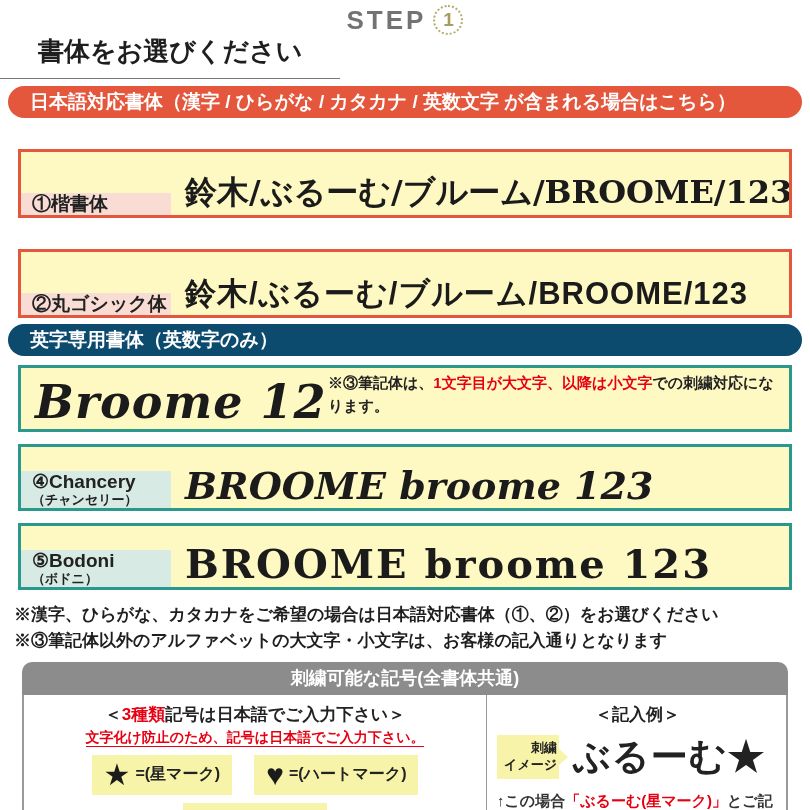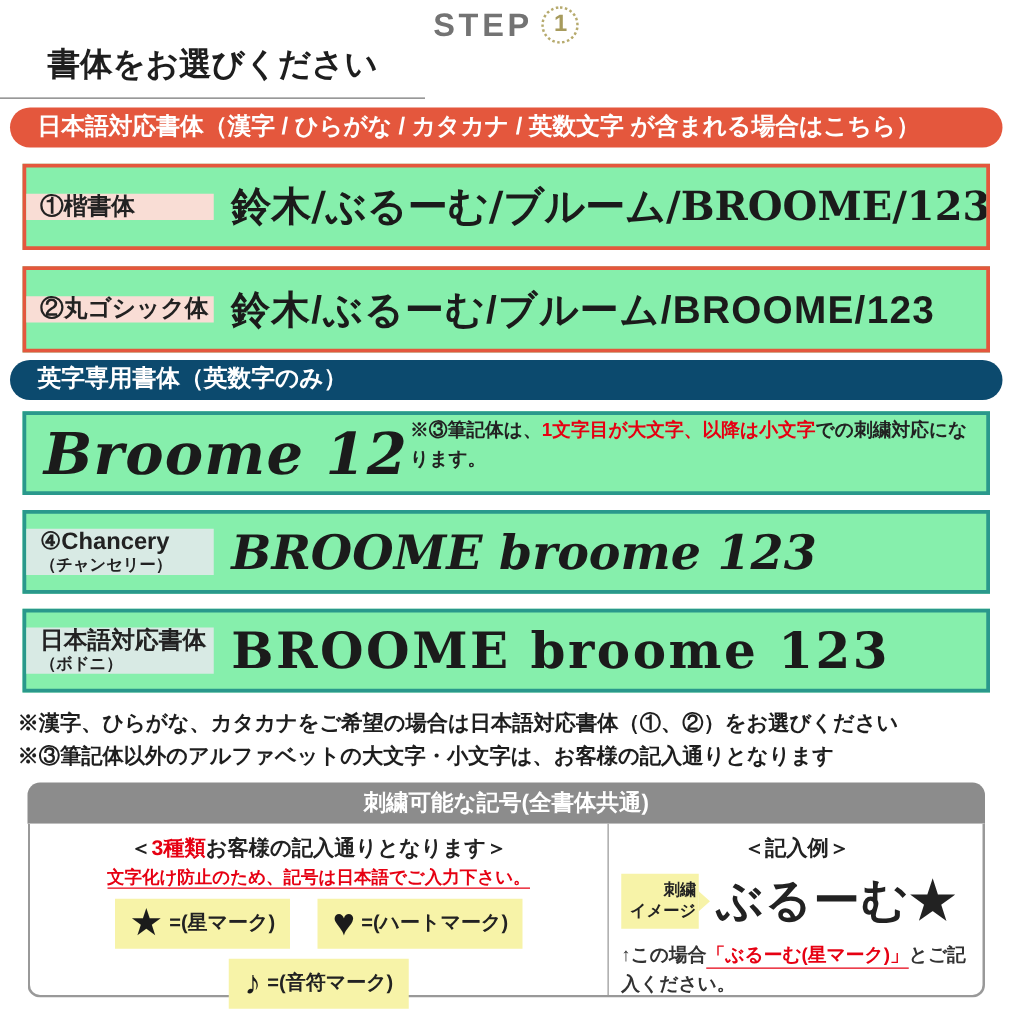--- a/index.html
+++ b/index.html
@@ -18,21 +18,21 @@
                     padding:0 38px 9px; border-bottom:1px solid #777; }
 
   
   .banner { height:32px; margin:6px 8px 0; border-radius:16px; color:#fff;
             font-size:19px; font-weight:bold; line-height:32px; padding-left:22px;
             white-space:nowrap; }
   .banner.jp { background:#e4573d; }
   .banner.en { background:#0c4a6e; }
 
   
-  .font-box { margin:13px 18px 0; height:69px; border:3px solid; display:flex; align-items:center; background:#86efac; }
+  .font-box { margin:31px 18px 0; height:69px; border:3px solid; display:flex; align-items:flex-end; background:#fef9c3; }
   .font-box.jp { border-color:#e4573d; }
   .font-box.en { border-color:#2a988c; }
   .fb-3,.fb-4,.fb-5 { height:67px; }
   .fb-3 { margin-top:9px; }
   .fb-4,.fb-5 { margin-top:12px; }
 
   .font-label { width:150px; flex:0 0 150px; display:flex; flex-direction:column; justify-content:center;
                 padding-left:11px; font-size:19px; font-weight:bold; line-height:1.15; }
   .jp .font-label { background:#f9ddd5; }
   .en .font-label { background:#d8eae4; }
@@ -128,38 +128,38 @@
 <div class="font-box en fb-4">
   <div class="font-label">
     <span>④Chancery</span>
     <span class="font-sublabel">（チャンセリー）</span>
   </div>
   <div class="font-sample sample-chancery">BROOME broome 123</div>
 </div>
 
 <div class="font-box en fb-5">
   <div class="font-label">
-    <span>日本語対応書体</span>
+    <span>⑤Bodoni</span>
     <span class="font-sublabel">（ボドニ）</span>
   </div>
   <div class="font-sample sample-bodoni">BROOME broome 123</div>
 </div>
 
 <div class="notes">
   <div>※漢字、ひらがな、カタカナをご希望の場合は日本語対応書体（①、②）をお選びください</div>
   <div>※③筆記体以外のアルファベットの大文字・小文字は、お客様の記入通りとなります</div>
 </div>
 
 <div class="sym-panel">
   <div class="sym-header">刺繍可能な記号(全書体共通)</div>
   <div class="sym-body">
 
     <div class="sym-left">
       <div class="sym-title">
-        <span>＜</span><span class="red-text">3種類</span><span>お客様の記入通りとなります＞</span>
+        <span>＜</span><span class="red-text">3種類</span><span>記号は日本語でご入力下さい＞</span>
       </div>
       <div class="sym-warning">
         <span>文字化け防止のため、記号は日本語でご入力下さい。</span>
       </div>
       <div class="sym-row">
         <div class="sym-item">
           <span class="sym-glyph">★</span>
           <span class="sym-text">=(星マーク)</span>
         </div>
         <div class="sym-item">

